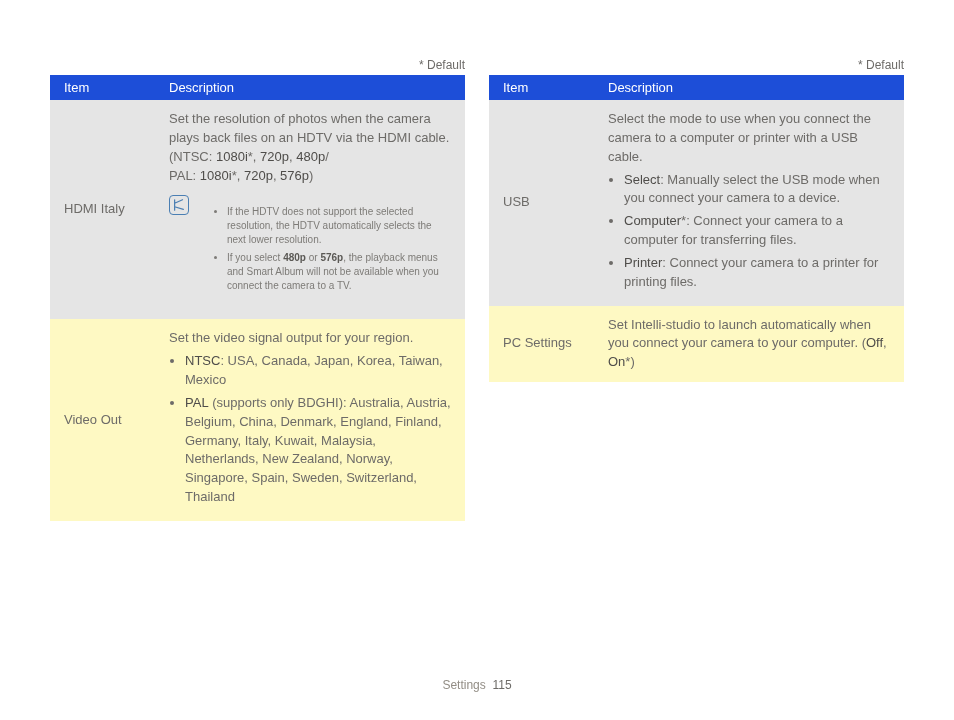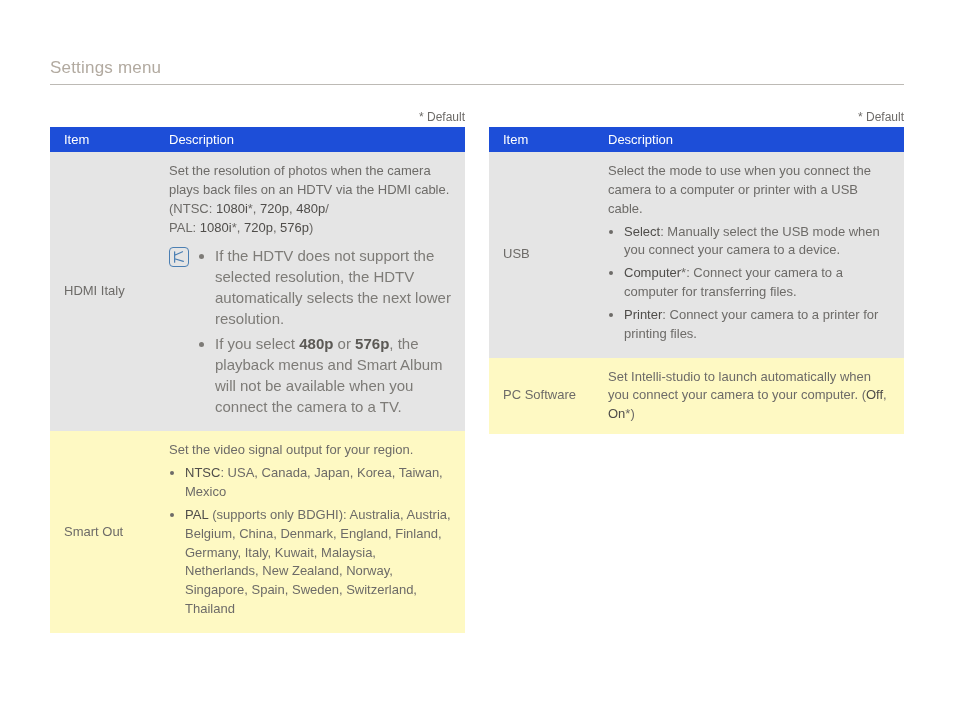--- a/index.html
+++ b/index.html
@@ -78,23 +78,23 @@
     border-radius: 4px;
     display: flex;
     align-items: center;
     justify-content: center;
     flex: 0 0 20px;
     margin-top: 2px;
     position: relative;
   }
   .note-icon svg { width: 14px; height: 14px; }
   .note-list {
-    margin: 0;
+    margin: 12px;
     padding-left: 16px;
-    font-size: 15px;
+    font-size: 10px;
     line-height: 1.4;
     color: #7d7b77;
   }
   .note-list li { margin-bottom: 4px; }
   .note-list b { color: #5b5955; font-weight: 600; }
   .bullets {
     margin: 4px 0 0 0;
     padding-left: 16px;
   }
   .bullets li { margin-bottom: 4px; }
@@ -106,21 +106,20 @@
     text-align: center;
     font-size: 12px;
     color: #928d85;
   }
   .footer .pnum { color: #6d6b68; }
 </style>
 </head>
 <body>
 
 <div class="page">
-  <div class="page-title">Settings menu</div>
 
   <div class="columns">
 
     <div class="col">
       <div class="default-note">* Default</div>
       <table>
         <tbody>
             <tr>
           <th class="item-col">Item</th>
           <th>Description</th>
@@ -148,21 +147,21 @@
                 <li><span>If the HDTV does not support the selected resolution, the HDTV automatically selects the next lower resolution.</span></li>
                 <li>
                   <span>If you select </span><b>480p</b><span> or </span><b>576p</b><span>, the playback menus and Smart Album will not be available when you connect the camera to a TV.</span>
                 </li>
               </ul>
             </div>
           </td>
         </tr>
 
         <tr class="alt">
-          <td>Smart Out</td>
+          <td>Video Out</td>
           <td class="desc">
             <span>Set the video signal output for your region.</span>
             <ul class="bullets">
               <li><b>NTSC</b><span>: USA, Canada, Japan, Korea, Taiwan, Mexico</span></li>
               <li><b>PAL</b><span> (supports only BDGHI): Australia, Austria, Belgium, China, Denmark, England, Finland, Germany, Italy, Kuwait, Malaysia, Netherlands, New Zealand, Norway, Singapore, Spain, Sweden, Switzerland, Thailand</span></li>
             </ul>
           </td>
         </tr>
       </tbody>
         </table>
@@ -183,24 +182,27 @@
             <span>Select the mode to use when you connect the camera to a computer or printer with a USB cable.</span>
             <ul class="bullets">
               <li><b>Select</b><span>: Manually select the USB mode when you connect your camera to a device.</span></li>
               <li><b>Computer</b><span class="star">*</span><span>: Connect your camera to a computer for transferring files.</span></li>
               <li><b>Printer</b><span>: Connect your camera to a printer for printing files.</span></li>
             </ul>
           </td>
         </tr>
 
         <tr class="alt">
-          <td>PC Software</td>
+          <td>PC Settings</td>
           <td class="desc">
             <span>Set Intelli-studio to launch automatically when you connect your camera to your computer. (</span><b>Off</b><span>, </span><b>On</b><span class="star">*</span><span>)</span>
           </td>
         </tr>
       </tbody>
         </table>
     </div>
 
   </div>
 
+  <div class="footer">
+    <span>Settings</span>&nbsp;&nbsp;<span class="pnum">115</span>
+  </div>
 </div>
 
 </body></html>

